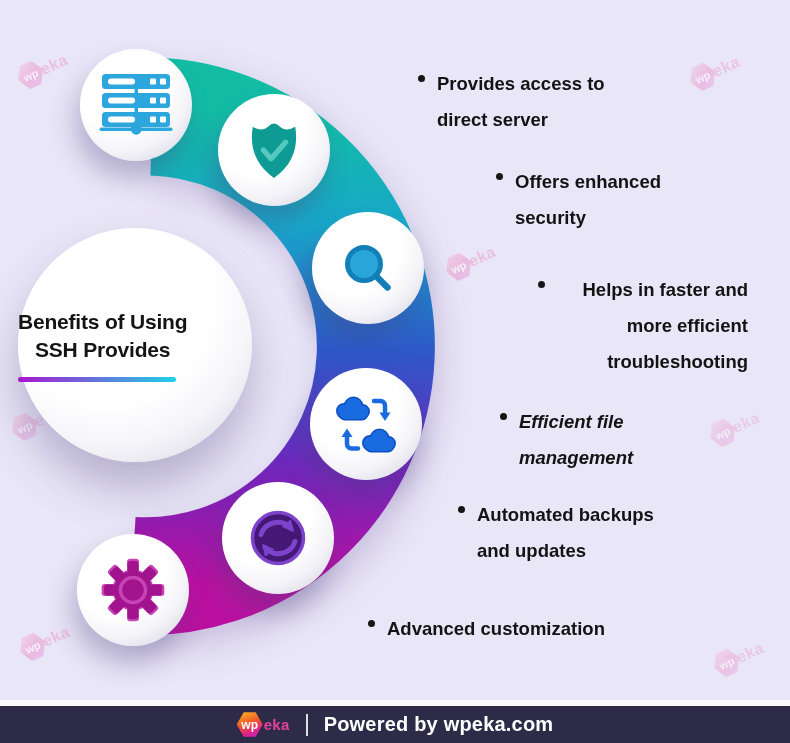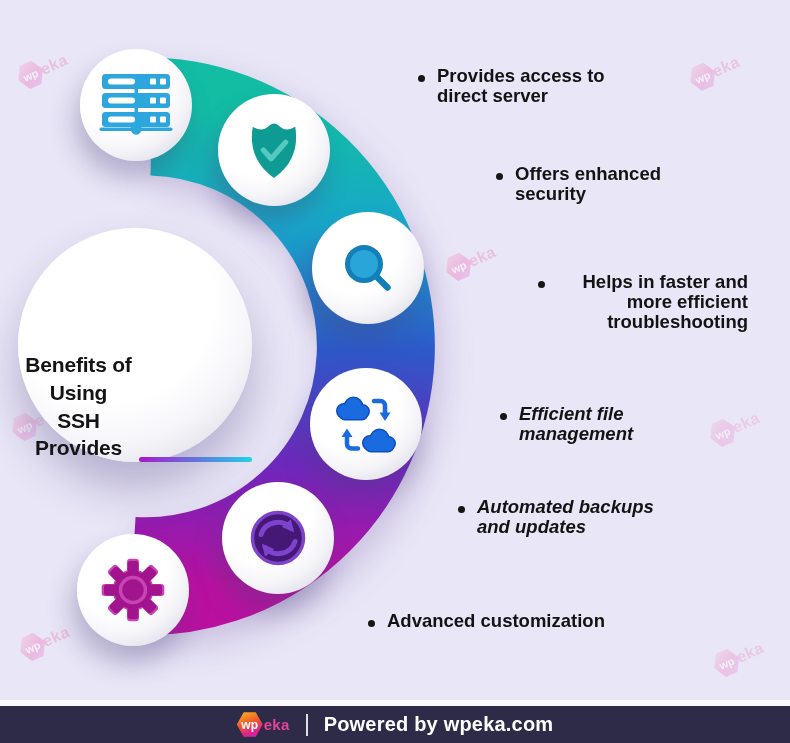--- a/index.html
+++ b/index.html
@@ -18,30 +18,30 @@
   .bubble{
     position:absolute;width:112px;height:112px;border-radius:50%;z-index:2;
     background:radial-gradient(circle at 36% 30%, #ffffff 45%, #f5f5f9 64%, #dedde8 85%, #c9c8d6 100%);
     box-shadow:-5px 17px 26px rgba(74,63,120,.33);
     display:flex;align-items:center;justify-content:center;
   }
   .title-bubble{
     position:absolute;left:18px;top:228px;width:234px;height:234px;border-radius:50%;z-index:2;
     background:radial-gradient(circle at 38% 30%, #ffffff 48%, #f6f6fa 66%, #e0dfe9 86%, #cbcad8 100%);
     box-shadow:0 26px 44px rgba(74,63,120,.32);
-    display:flex;flex-direction:row;align-items:flex-end;justify-content:center;text-align:center;
+    display:flex;flex-direction:column;align-items:flex-start;justify-content:center;text-align:center;
   }
   .title-text{font-size:21px;font-weight:700;line-height:1.32;letter-spacing:-.2px;color:#141414;}
   .title-text span{display:block;}
   .title-underline{
     width:158px;height:5px;border-radius:3px;margin-top:13px;
     background:linear-gradient(90deg,var(--underline_left,#a816cf),var(--underline_right,#1ed3e8));
   }
   
-  .bullet{position:absolute;display:flex;z-index:3;font-size:18.5px;font-weight:700;line-height:20px;}
+  .bullet{position:absolute;display:flex;z-index:3;font-size:18.5px;font-weight:700;line-height:36px;}
   .bullet .dot{width:7px;height:7px;border-radius:50%;background:#151515;margin:9px 12px 0 0;flex:none;}
   
   .watermark{position:absolute;z-index:0;display:flex;align-items:center;transform:rotate(-24deg);}
   .wm-hex{
     width:27px;height:27px;display:flex;align-items:center;justify-content:center;
     clip-path:polygon(27% 3%,73% 3%,100% 50%,73% 97%,27% 97%,0 50%);
     background:linear-gradient(150deg,#f6c2de 5%,#ee8ec9 55%,#e2a5e6 100%);
     color:#fff;font-size:11px;font-weight:700;
   }
   .wm-eka{font-size:16px;font-weight:700;color:#eb9ccb;margin-left:-2px;letter-spacing:.5px;}
@@ -251,21 +251,21 @@
     <span>Offers enhanced security</span>
   </div>
   <div class="bullet" style="left:538px;top:272px;width:210px;text-align:right;">
     <span class="dot"></span>
     <span>Helps in faster and more efficient troubleshooting</span>
   </div>
   <div class="bullet" style="left:500px;top:404px;width:185px;font-style:italic;">
     <span class="dot"></span>
     <span>Efficient file management</span>
   </div>
-  <div class="bullet" style="left:458px;top:497px;width:215px;font-style:italic;">
+  <div class="bullet" style="left:458px;top:497px;width:215px;">
     <span class="dot"></span>
     <span>Automated backups and updates</span>
   </div>
   <div class="bullet" style="left:368px;top:611px;width:300px;">
     <span class="dot"></span>
     <span>Advanced customization</span>
   </div>
 
   <div class="footer-strip"></div>
   <div class="footer">

